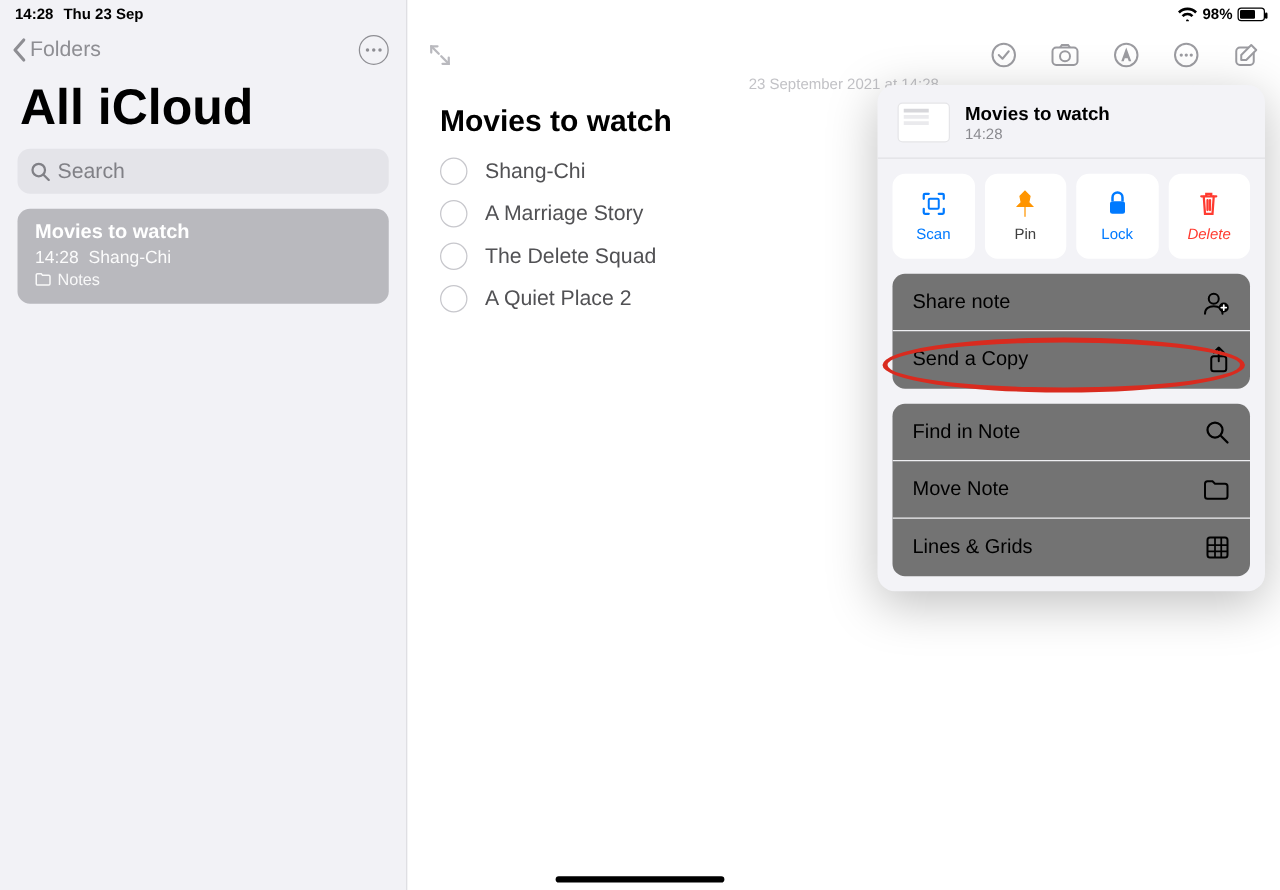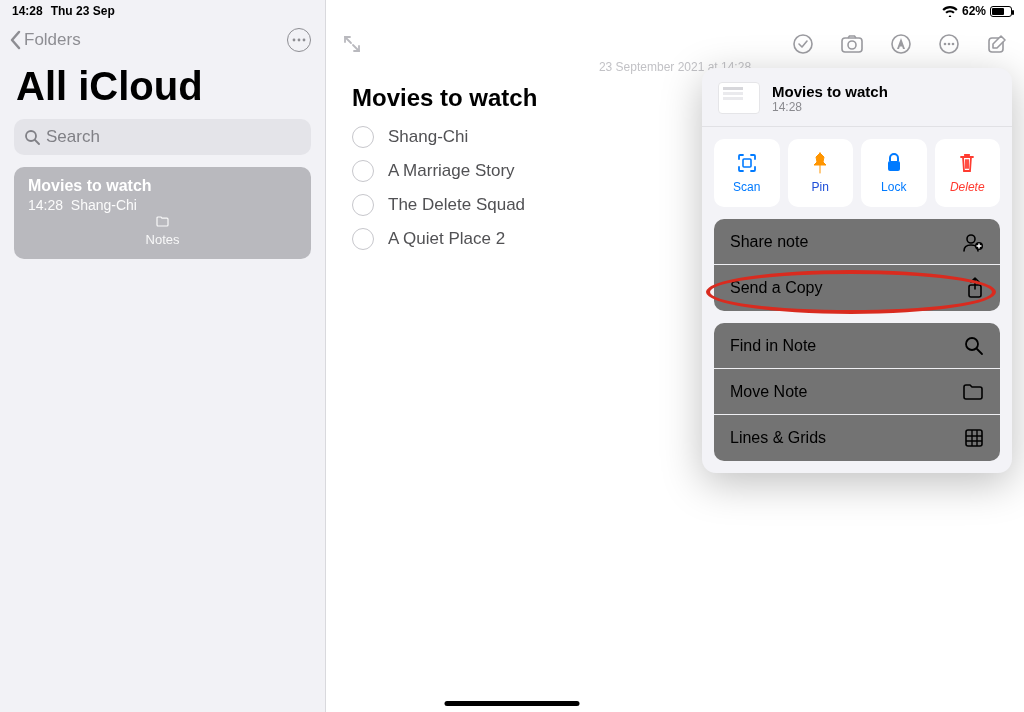--- a/index.html
+++ b/index.html
@@ -17,21 +17,21 @@
   
   .sidebar { width: 326px; height: 100%; background: #f2f2f6; border-right: 1px solid #d9d9dd; display: flex; flex-direction: column; padding-top: 22px; }
   .sb-header { display:flex; align-items:center; justify-content:space-between; padding: 6px 14px 6px 8px; }
   .back { display:flex; align-items:center; gap:2px; color:#8e8e93; font-size:17px; }
   .more-circle { width:24px; height:24px; border:1.5px solid #8e8e93; border-radius:50%; display:flex; align-items:center; justify-content:center; color:#8e8e93; font-size:11px; letter-spacing:1px; }
   .sb-title { font-size:40px; font-weight:700; padding: 6px 16px 10px 16px; color:#000; }
   .search { margin: 0 14px 12px 14px; background:#e4e4e9; border-radius:10px; height:36px; display:flex; align-items:center; padding:0 10px; gap:6px; color:#808086; font-size:17px; }
   .note-item { margin: 0 14px; border-radius:10px; padding:10px 14px 12px 14px; background:#b9b9be; color:#fff; }
   .note-item .ni-title { font-size:16px; font-weight:600; margin-bottom:2px; }
   .note-item .ni-sub { font-size:14px; opacity:.95; margin-bottom:3px; }
-  .note-item .ni-folder { font-size:13px; opacity:.9; display:flex; align-items:center; gap:5px;flex-direction:column; }
+  .note-item .ni-folder { font-size:13px; opacity:.9; display:flex; align-items:center; gap:5px; }
   .sb-footer { margin-top:auto; text-align:center; font-size:12px; color:#7d7d82; padding:10px 0 30px 0; }
 
   
   .main { flex:1; position:relative; background:#fff; padding-top:22px; }
   .toolbar { height:44px; display:flex; align-items:center; justify-content:space-between; padding:0 16px; }
   .toolbar-left { display:flex; align-items:center; }
   .toolbar-right { display:flex; gap:26px; align-items:center; }
   .tb-icon { color:#9c9ca1; display:flex; }
   .note-date { text-align:center; font-size:12px; color:#c2c2c6; margin-top:-6px; }
   .note-body { padding: 10px 26px; }
@@ -43,21 +43,21 @@
   
   .popover { position:absolute; top:68px; right:12px; width:310px; background:#f3f3f7; border-radius:14px; box-shadow:0 10px 40px rgba(0,0,0,.25); overflow:hidden; z-index:30; }
   .popover::before { content:""; position:absolute; top:-8px; right:60px; width:16px; height:16px; background:#f3f3f7; transform:rotate(45deg); border-top-left-radius:3px; }
   .pop-head { display:flex; align-items:center; gap:12px; padding:14px 16px 12px 16px; border-bottom:1px solid #e1e1e5; }
   .pop-thumb { width:42px; height:32px; background:#fff; border:1px solid #e5e5e8; border-radius:4px; position:relative; }
   .pop-thumb::after { content:""; position:absolute; left:4px; right:16px; top:4px; height:3px; background:#d7d7db; box-shadow:0 5px 0 #eaeaed, 0 10px 0 #eaeaed; }
   .pop-title { font-size:15px; font-weight:600; color:#000; }
   .pop-sub { font-size:12px; color:#8a8a8f; }
   .pop-actions { display:flex; gap:8px; padding:12px 12px; }
   .pa-btn { flex:1; background:#fff; border-radius:10px; height:68px; display:flex; flex-direction:column; align-items:center; justify-content:center; gap:6px; font-size:12px; }
-  .pa-scan { color:#007aff; } .pa-pin { color:#1d4ed8; } .pa-lock { color:#007aff; } .pa-delete { color:#ff3b30;font-style:italic; }
+  .pa-scan { color:#007aff; } .pa-pin { color:#404040; } .pa-lock { color:#007aff; } .pa-delete { color:#ff3b30;font-style:italic; }
   .pop-group { margin:0 12px 12px 12px; background:#737373; border-radius:10px; overflow:hidden; }
   .pop-row { height:46px; display:flex; align-items:center; justify-content:space-between; padding:0 16px; font-size:16px; color:#000; border-bottom:1px solid #efeff2; position:relative; }
   .pop-row:last-child { border-bottom:none; }
   .pop-row svg { flex-shrink:0; }
 
   
   .anno { position:absolute; border:4px solid #d92b1f; border-radius:50%; pointer-events:none; z-index:40; }
 
   
   .home-ind { position:absolute; bottom:6px; left:50%; transform:translateX(-50%); width:135px; height:5px; background:#000; border-radius:3px; z-index:50; }
@@ -69,21 +69,21 @@
 
   <div class="status-bar">
     <div class="status-left">
       <span>14:28</span>
       <span>Thu 23 Sep</span>
     </div>
     <div class="status-right">
       <svg width="16" height="12" viewBox="0 0 16 12">
           <path d="M8 10.5a1.2 1.2 0 100 2.4 1.2 1.2 0 000-2.4zM3.3 7.1a6.6 6.6 0 019.4 0l-1.5 1.5a4.5 4.5 0 00-6.4 0L3.3 7.1zM.4 4.2a10.7 10.7 0 0115.2 0l-1.5 1.5a8.6 8.6 0 00-12.2 0L.4 4.2z" fill="#000"></path>
         </svg>
-      <span>62%</span>
+      <span>98%</span>
       <span class="battery">
           <span class="battery-fill"></span>
         </span>
     </div>
   </div>
 
   <aside class="sidebar">
     <div class="sb-header">
       <div class="back">
         <svg width="14" height="20" viewBox="0 0 12 20">

